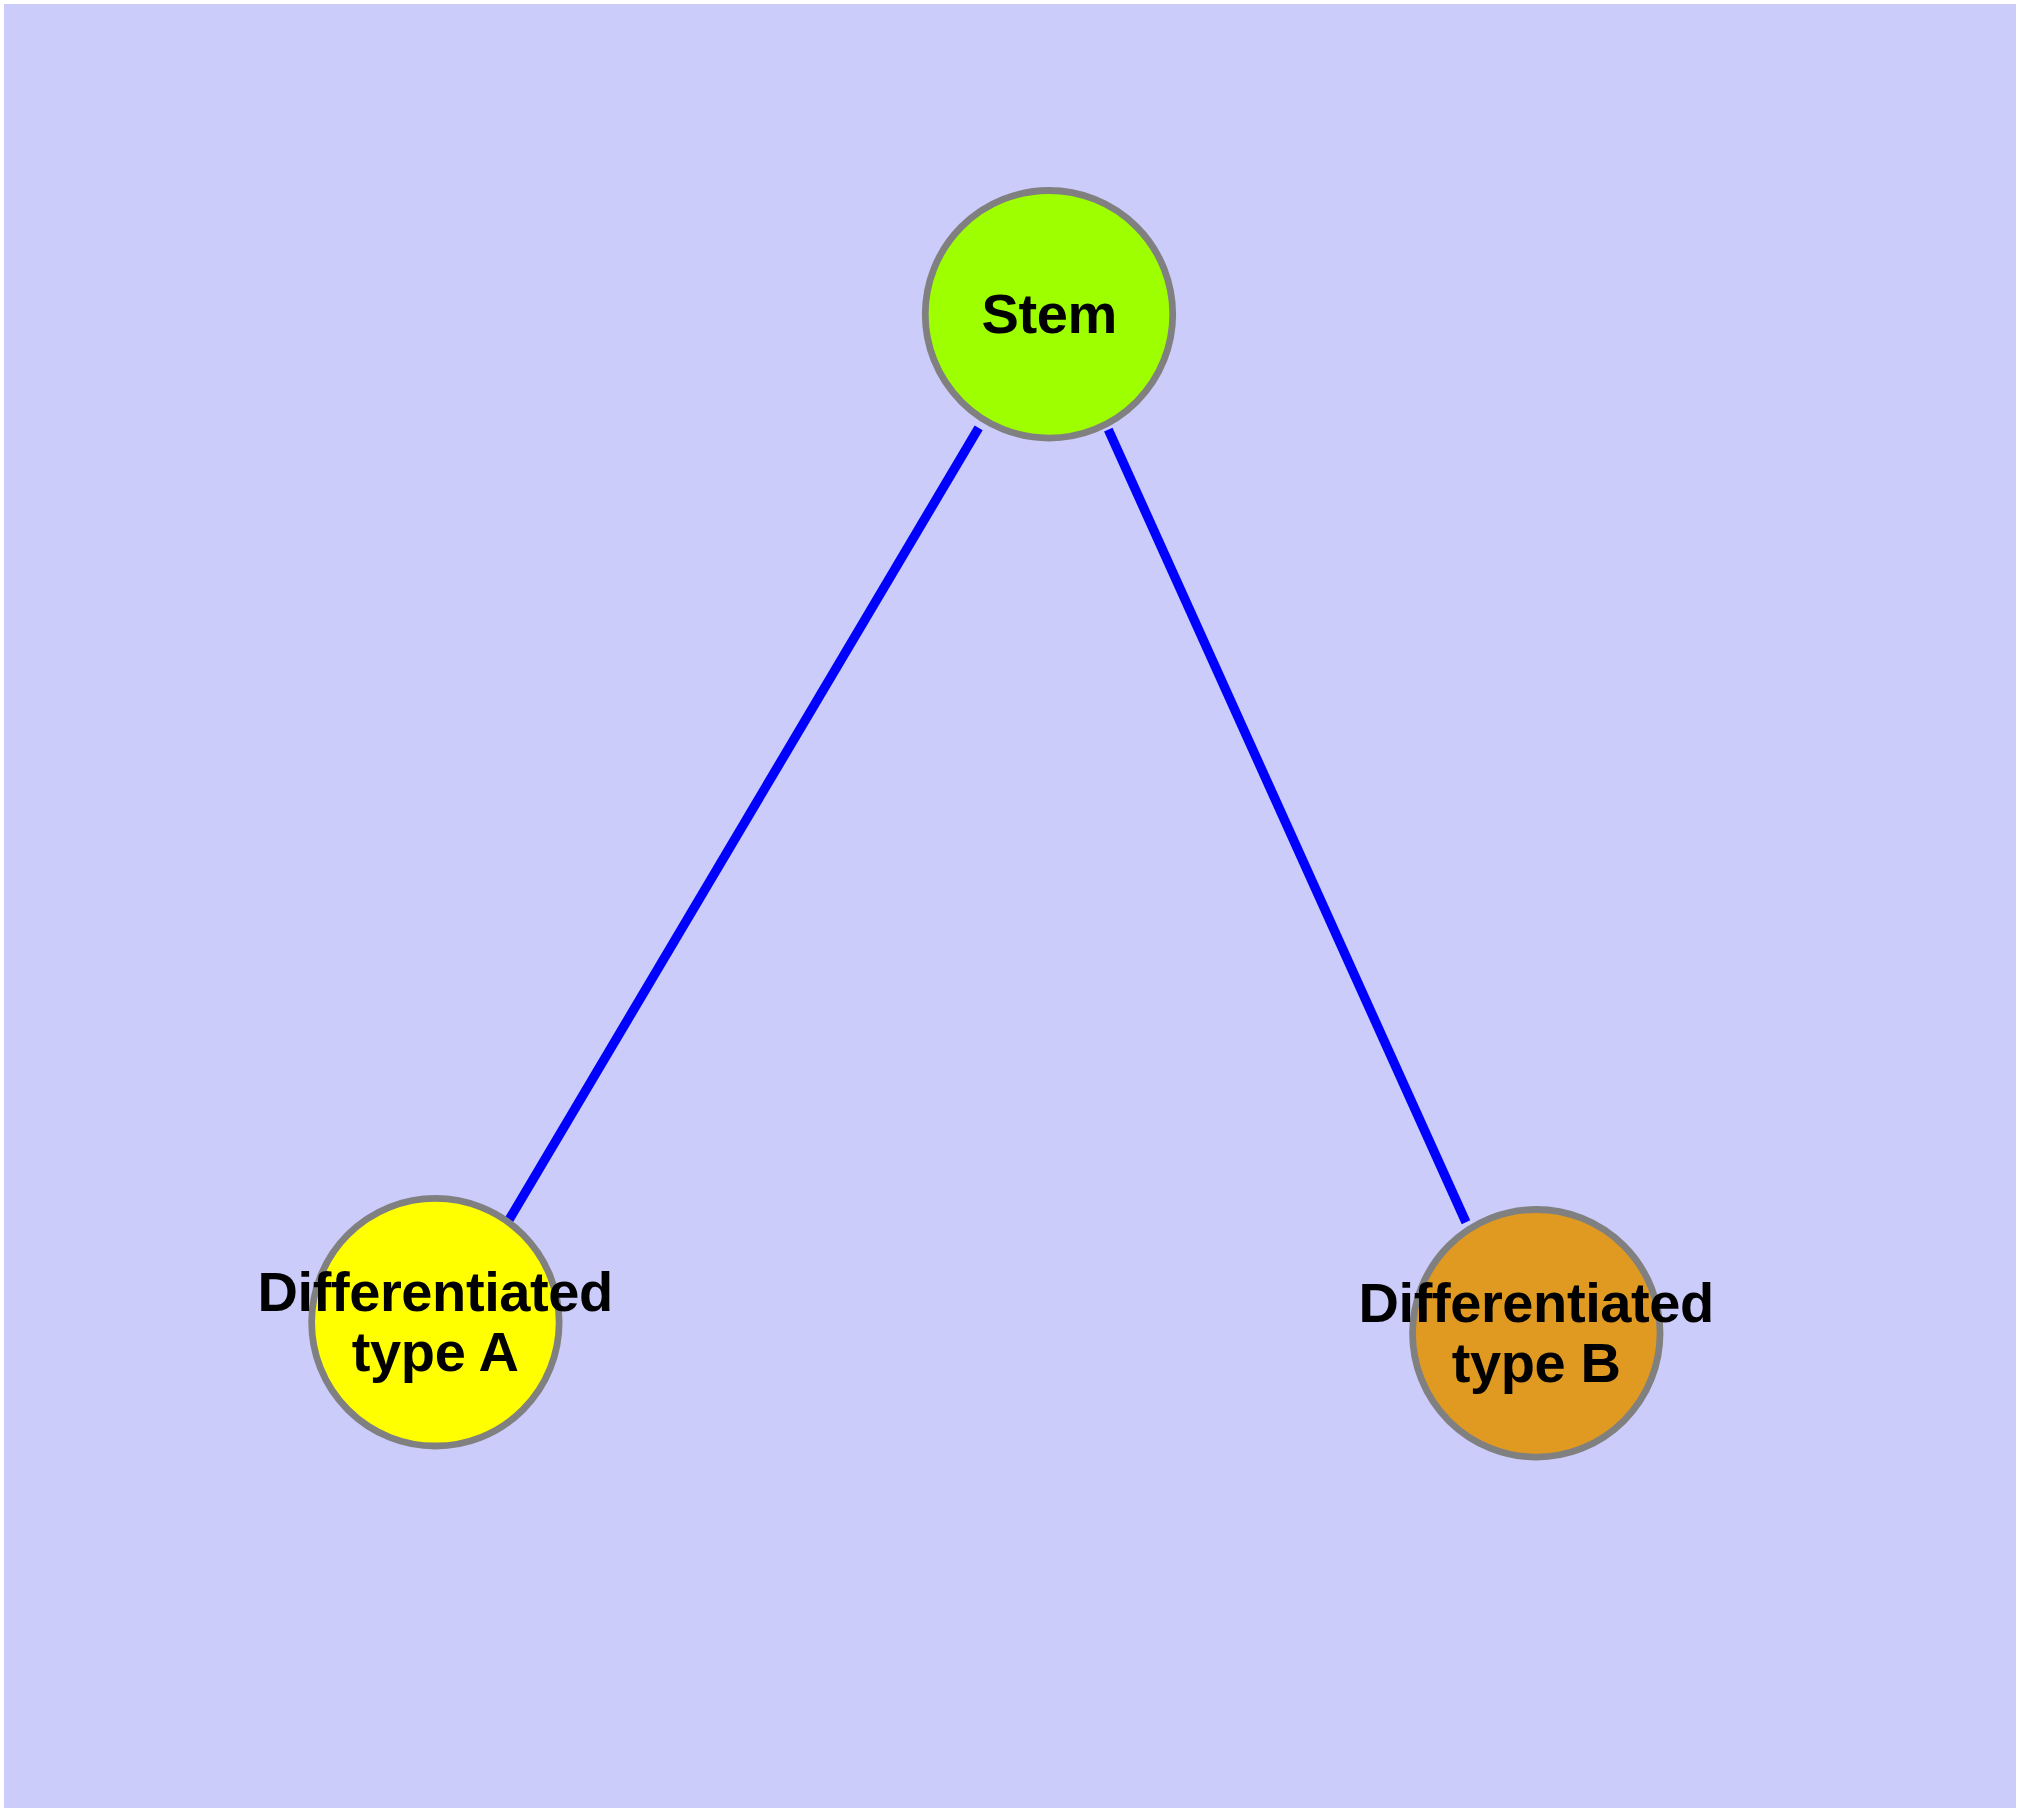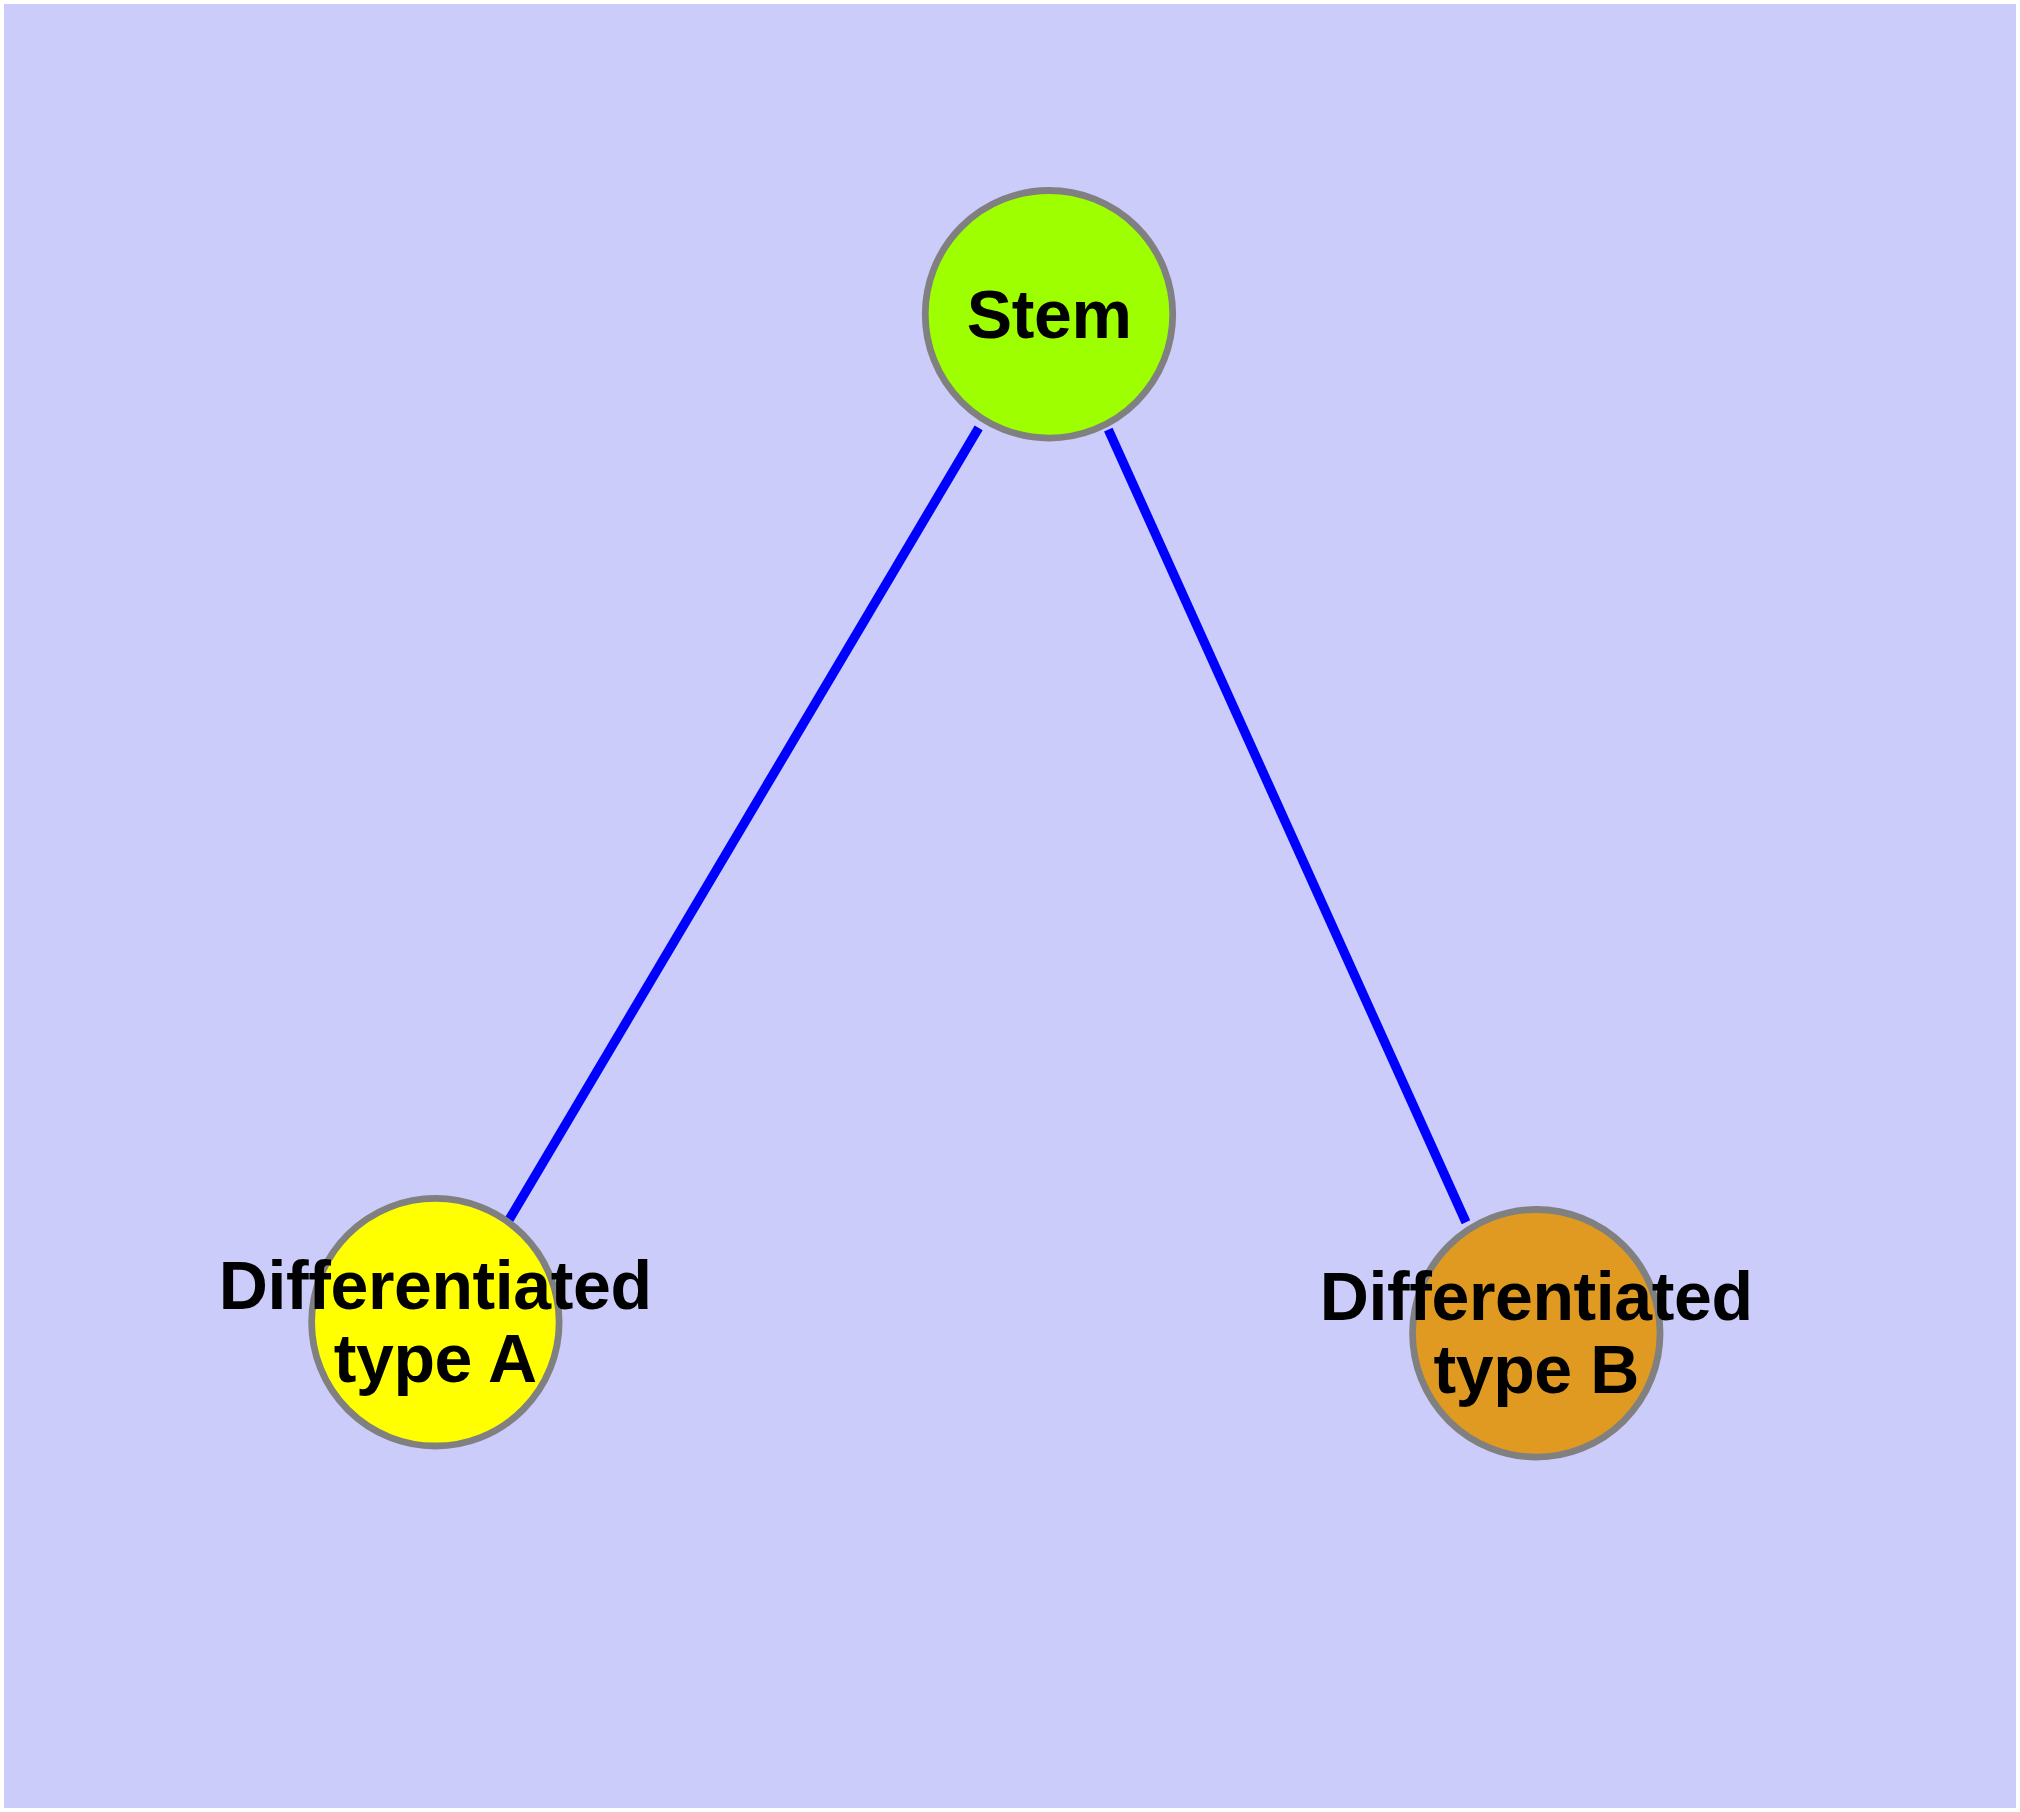--- a/index.html
+++ b/index.html
@@ -27,21 +27,21 @@
     position: absolute;
     left: 0;
     top: 0;
     width: 100%;
     height: 100%;
   }
   .node-label {
     position: absolute;
     font-family: "Liberation Sans", "DejaVu Sans", sans-serif;
     font-weight: bold;
-    font-size: 68px;
+    font-size: 56px;
     line-height: 1.07;
     color: #000000;
     text-align: center;
     white-space: pre;
     transform: translate(-50%, -50%);
     pointer-events: none;
     letter-spacing: -0.4px;
   }
 </style>
 </head>

